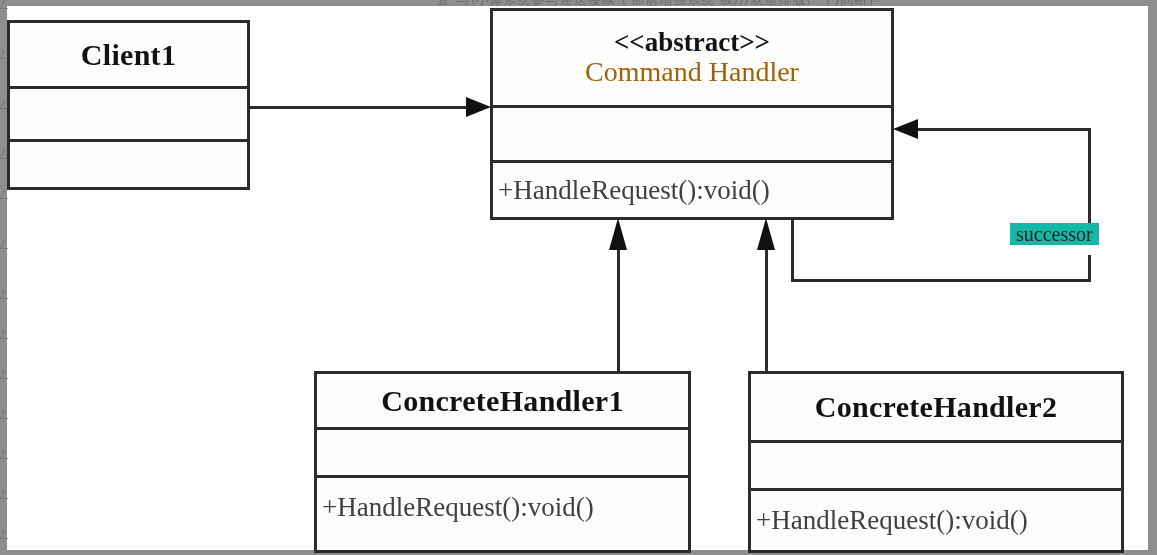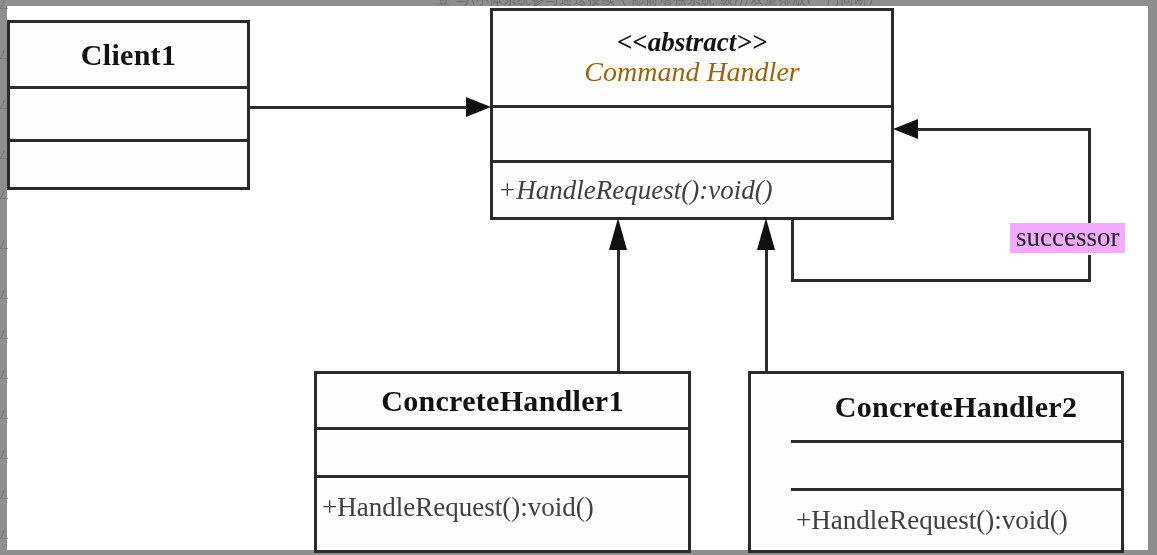--- a/index.html
+++ b/index.html
@@ -140,23 +140,23 @@
     border-right: 25px solid #111111;
   }
   .arrow-up {
     border-left: 9px solid transparent;
     border-right: 9px solid transparent;
     border-bottom: 32px solid #111111;
   }
 
   .assoc-label {
     position: absolute;
-    font-size: 27px;
+    font-size: 20px;
     color: #242424;
-    background: #f0abfc;
+    background: #14b8a6;
     padding: 0 6px;
     white-space: nowrap;
     line-height: 1.1;
   }
 </style>
 </head>
 <body>
 
 <div id="canvas">
 
@@ -186,42 +186,42 @@
   </div>
 
   <div class="uml-class" style="left:7px; top:20px; width:243px; height:170px;">
     <div class="compartment cmp-name" style="height:64px;">
       <div class="classname-bold">Client1</div>
     </div>
     <div class="compartment cmp-attrs" style="height:54px;"></div>
     <div class="compartment cmp-ops" style="height:49px;"></div>
   </div>
 
-  <div class="uml-class" style="left:490px; top:8px; width:404px; height:212px;font-style:italic;">
+  <div class="uml-class" style="left:490px; top:8px; width:404px; height:212px;">
     <div class="compartment cmp-name" style="height:94px;">
       <div class="stereotype">&lt;&lt;abstract&gt;&gt;</div>
       <div class="classname-plain">Command Handler</div>
     </div>
     <div class="compartment cmp-attrs" style="height:55px;"></div>
     <div class="compartment cmp-ops" style="height:57px;">
       <div class="op">+HandleRequest():void()</div>
     </div>
   </div>
 
   <div class="uml-class" style="left:314px; top:371px; width:377px; height:182px;">
     <div class="compartment cmp-name" style="height:53px;border-radius:9px;">
       <div class="classname-bold">ConcreteHandler1</div>
     </div>
     <div class="compartment cmp-attrs" style="height:48px;"></div>
     <div class="compartment cmp-ops" style="height:62px;">
       <div class="op">+HandleRequest():void()</div>
     </div>
   </div>
 
-  <div class="uml-class" style="left:748px; top:371px; width:376px; height:182px;padding-left:40px;">
+  <div class="uml-class" style="left:748px; top:371px; width:376px; height:182px;">
     <div class="compartment cmp-name" style="height:66px;">
       <div class="classname-bold">ConcreteHandler2</div>
     </div>
     <div class="compartment cmp-attrs" style="height:48px;"></div>
     <div class="compartment cmp-ops" style="height:62px;">
       <div class="op">+HandleRequest():void()</div>
     </div>
   </div>
 
   <div class="line-h" style="left:250px; top:106px; width:222px;"></div>

